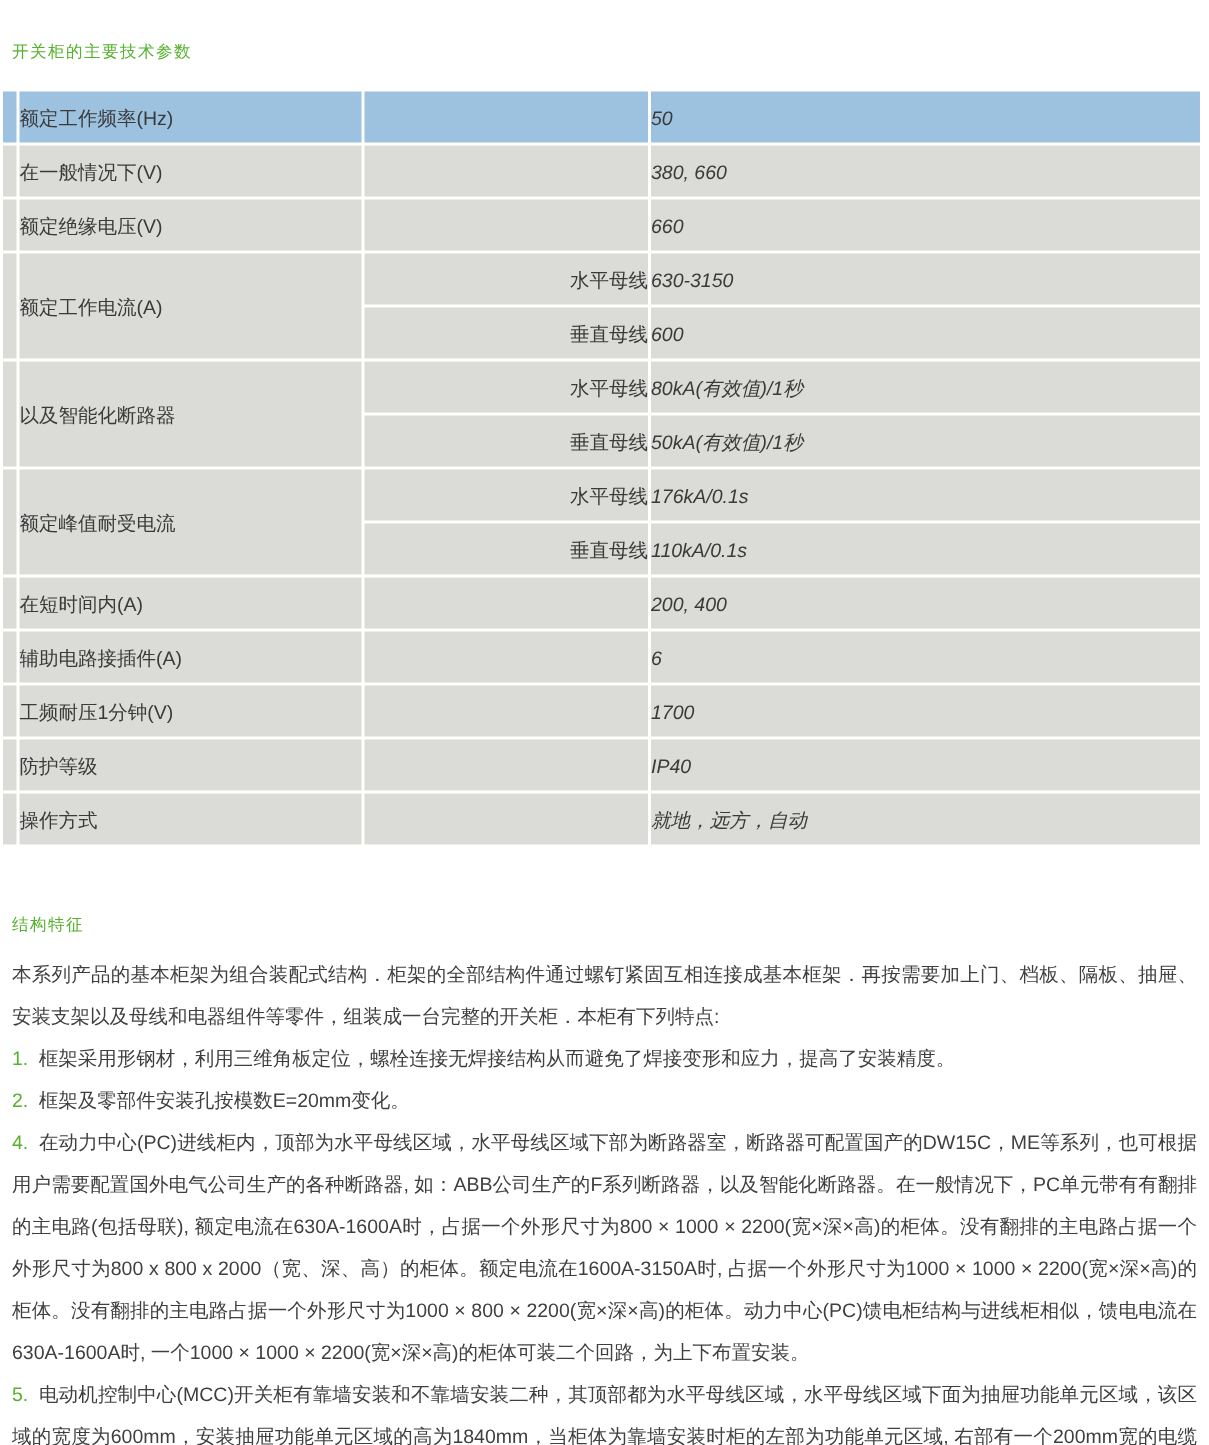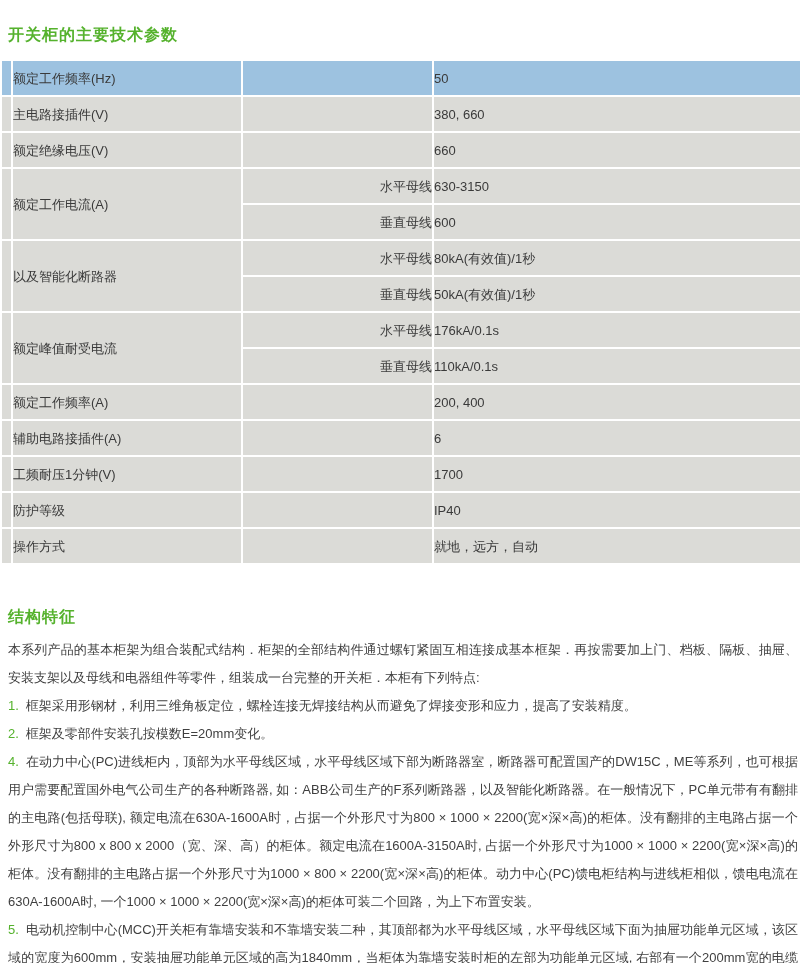--- a/index.html
+++ b/index.html
@@ -27,22 +27,22 @@
     line-height:28px;
     text-align:justify;
   }
   .num{
     color:var(--accent);
     margin-right:7px;
   }
   
   .section-title{
     color:var(--accent);
-    font-size:16px;
-    font-weight:bold;
+    font-size:11px;
+    font-weight:normal;
     letter-spacing:1px;
     line-height:20px;
     margin:17px 0 0 0;
   }
   
   table.params{
     border-collapse:separate;
     border-spacing:2px;
     margin:14px 0 0 -8px;
     table-layout:fixed;
@@ -55,21 +55,21 @@
     height:34px;
     line-height:23px;
     padding:0;
     overflow:hidden;
     white-space:nowrap;
     vertical-align:middle;
   }
   table.params tr.hl td{background:var(--table-blue);}
   td.c1{padding-left:28px;}
   td.c2{text-align:right;}
-  td.c3{padding-left:66px;}
+  td.c3{padding-left:66px;font-style:italic;}
   
   .flow{
     font-size:13px;
     line-height:28px;
     text-align:justify;
     margin:0;
   }
   .intro-para{margin-top:9px;}
   .feature{margin:0;}
 </style>
@@ -90,21 +90,21 @@
     </colgroup>
     <tbody>
       <tr class="hl">
         <td class="strip"></td>
         <td class="c1">额定工作频率(Hz)</td>
         <td class="c2"></td>
         <td class="c3">50</td>
       </tr>
       <tr>
         <td class="strip"></td>
-        <td class="c1">主电路接插件(V)</td>
+        <td class="c1">在一般情况下(V)</td>
         <td class="c2"></td>
         <td class="c3">380, 660</td>
       </tr>
       <tr>
         <td class="strip"></td>
         <td class="c1">额定绝缘电压(V)</td>
         <td class="c2"></td>
         <td class="c3">660</td>
       </tr>
 
@@ -136,21 +136,21 @@
         <td class="c2">水平母线</td>
         <td class="c3">176kA/0.1s</td>
       </tr>
       <tr>
         <td class="c2">垂直母线</td>
         <td class="c3">110kA/0.1s</td>
       </tr>
 
       <tr>
         <td class="strip"></td>
-        <td class="c1">额定工作频率(A)</td>
+        <td class="c1">在短时间内(A)</td>
         <td class="c2"></td>
         <td class="c3">200, 400</td>
       </tr>
       <tr>
         <td class="strip"></td>
         <td class="c1">辅助电路接插件(A)</td>
         <td class="c2"></td>
         <td class="c3">6</td>
       </tr>
       <tr>

